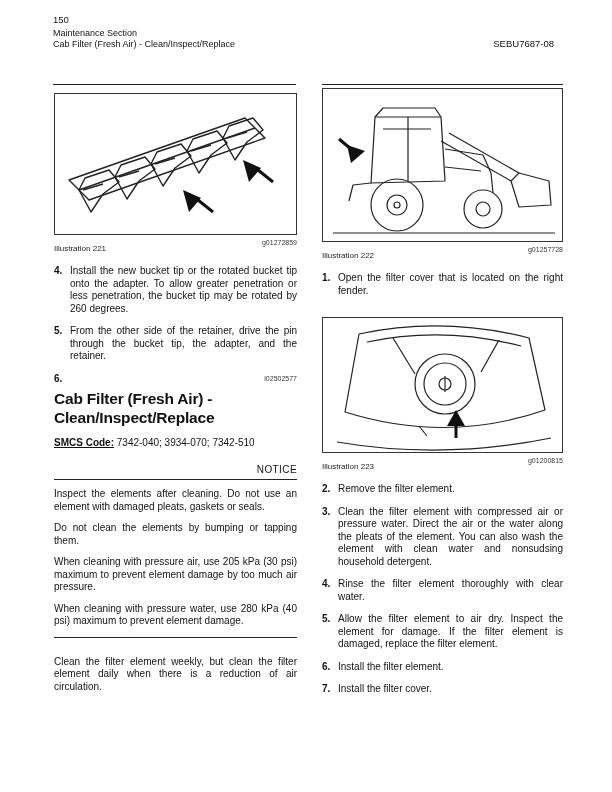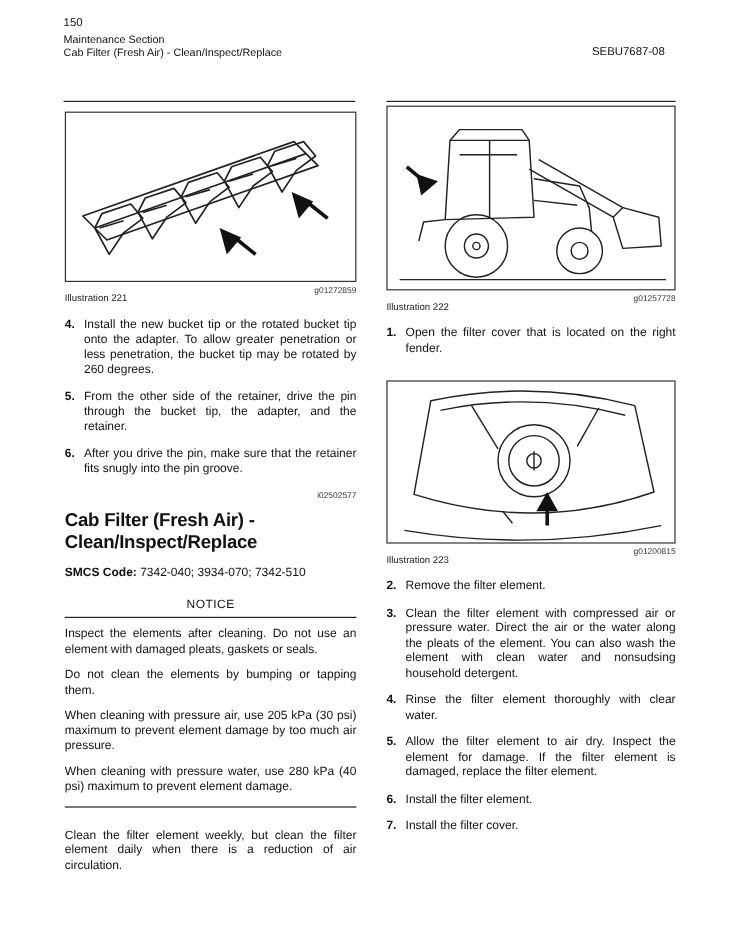--- a/index.html
+++ b/index.html
@@ -25,24 +25,24 @@
   .caption-row{position:relative;margin:2px 0 12px 0;height:16px;}
   .caption{position:absolute;left:0;top:6px;font-size:8px;color:#222;}
   .gnum{position:absolute;right:0;top:0;font-size:7px;color:#333;}
   
   .step{position:relative;padding-left:16px;margin-bottom:10px;text-align:justify;}
   .step-num{position:absolute;left:0;top:0;font-weight:bold;}
   
   .article-id{text-align:right;font-size:7px;color:#333;margin:4px 0 4px 0;}
   .title{font-size:15.5px;line-height:19px;font-weight:bold;margin:0 0 10px 0;letter-spacing:-0.2px;}
   .smcs{margin:0 0 14px 0;}
-  .bold{font-weight:bold;}
+  .bold{font-weight:bold;text-decoration:underline;}
   
   .notice{margin:0 0 10px 0;}
-  .notice-title{text-align:center;font-size:10px;letter-spacing:0.4px;padding-bottom:3px;}
+  .notice-title{text-align:right;font-size:10px;letter-spacing:0.4px;padding-bottom:3px;}
   .notice-rule{height:1px;background:#222;margin-bottom:8px;}
   .notice p{margin:0 0 9px 0;text-align:justify;}
   .notice-end{height:1px;background:#222;margin-top:0;}
   .para{margin:18px 0 0 0;text-align:justify;}
   .fig-gap{height:10px;}
 </style>
 </head>
 <body>
 
 <div class="page">
@@ -92,21 +92,20 @@
     <div class="step">
       <span class="step-num">4.</span>
       <span>Install the new bucket tip or the rotated bucket tip onto the adapter. To allow greater penetration or less penetration, the bucket tip may be rotated by 260 degrees.</span>
     </div>
     <div class="step">
       <span class="step-num">5.</span>
       <span>From the other side of the retainer, drive the pin through the bucket tip, the adapter, and the retainer.</span>
     </div>
     <div class="step">
       <span class="step-num">6.</span>
-      <span>After you drive the pin, make sure that the retainer fits snugly into the pin groove.</span>
     </div>
 
     <div class="article-id">i02502577</div>
 
     <h1 class="title">Cab Filter (Fresh Air) - Clean/Inspect/Replace</h1>
 
     <p class="smcs">
       <span class="bold">SMCS Code:</span>
       <span>7342-040; 3934-070; 7342-510</span>
     </p>

